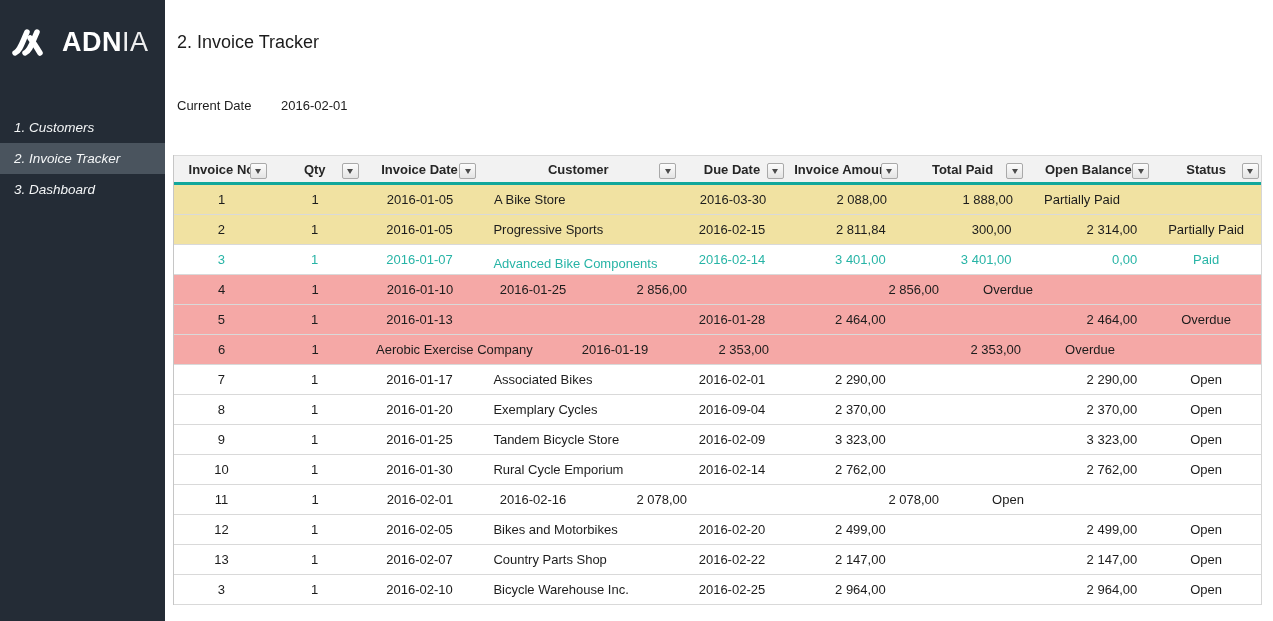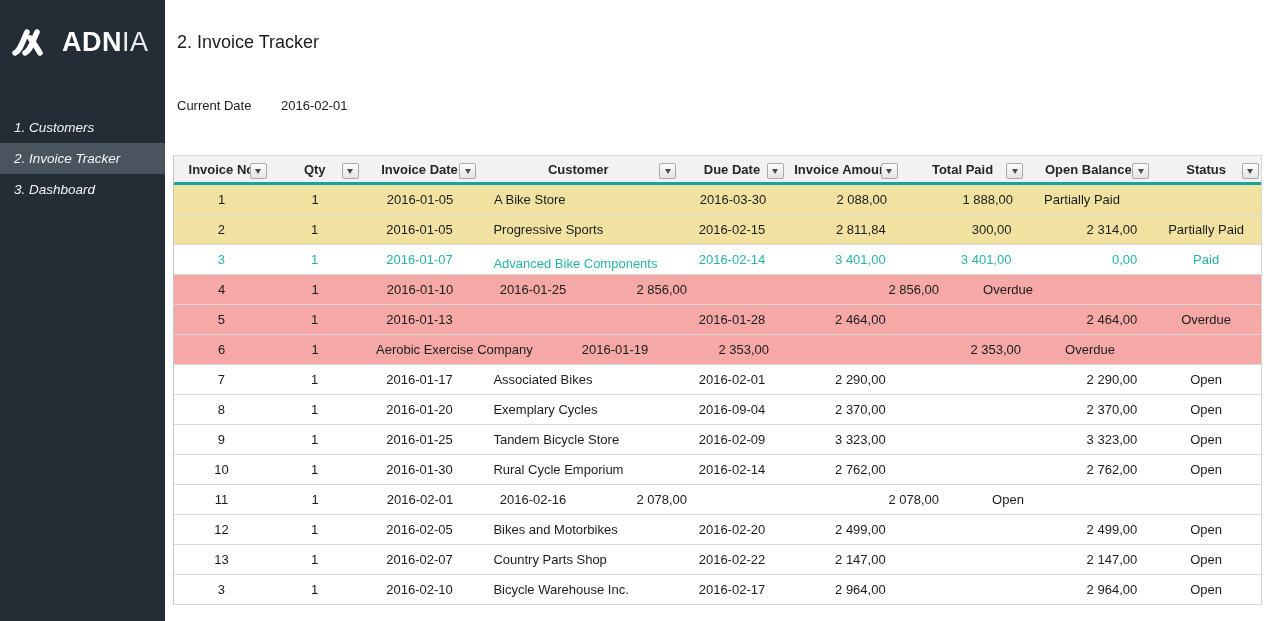--- a/index.html
+++ b/index.html
@@ -319,21 +319,21 @@
             <div class="td align-right" style="width: 114px;">2 147,00</div>
             <div class="td align-right" style="width: 126px;"></div>
             <div class="td align-right" style="width: 126px;">2 147,00</div>
             <div class="td align-center" style="width: 110px;">Open</div>
           </div>
           <div class="tr open">
             <div class="td align-center" style="width: 95px;">3</div>
             <div class="td align-center" style="width: 92px;">1</div>
             <div class="td align-center" style="width: 118px;">2016-02-10</div>
             <div class="td align-left" style="width: 200px;">Bicycle Warehouse Inc.</div>
-            <div class="td align-center" style="width: 108px;">2016-02-17</div>
+            <div class="td align-center" style="width: 108px;">2016-02-25</div>
             <div class="td align-right" style="width: 114px;">2 964,00</div>
             <div class="td align-right" style="width: 126px;"></div>
             <div class="td align-right" style="width: 126px;">2 964,00</div>
             <div class="td align-center" style="width: 110px;">Open</div>
           </div>
         </div>
     </div>
   </main>
 
 </div>

